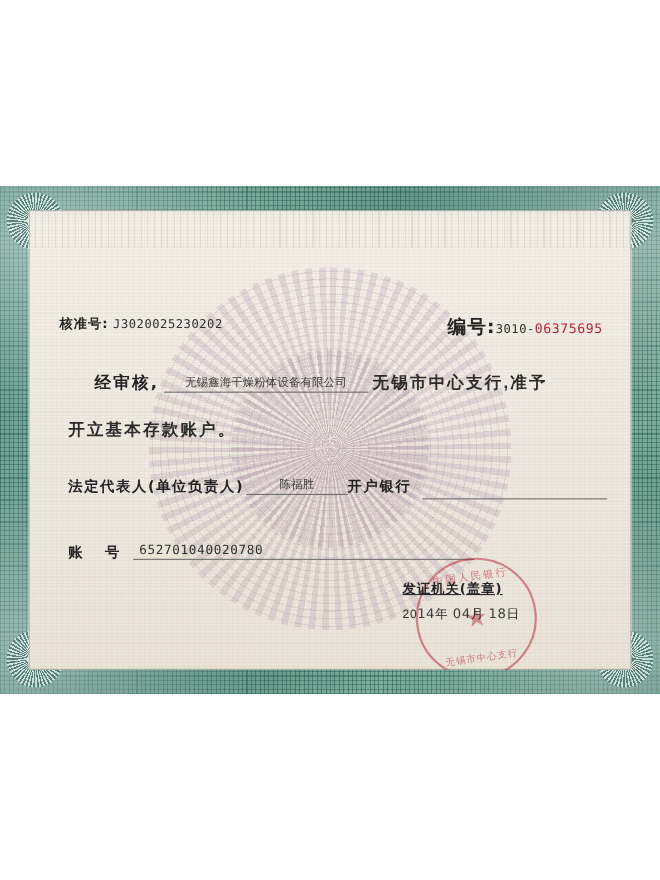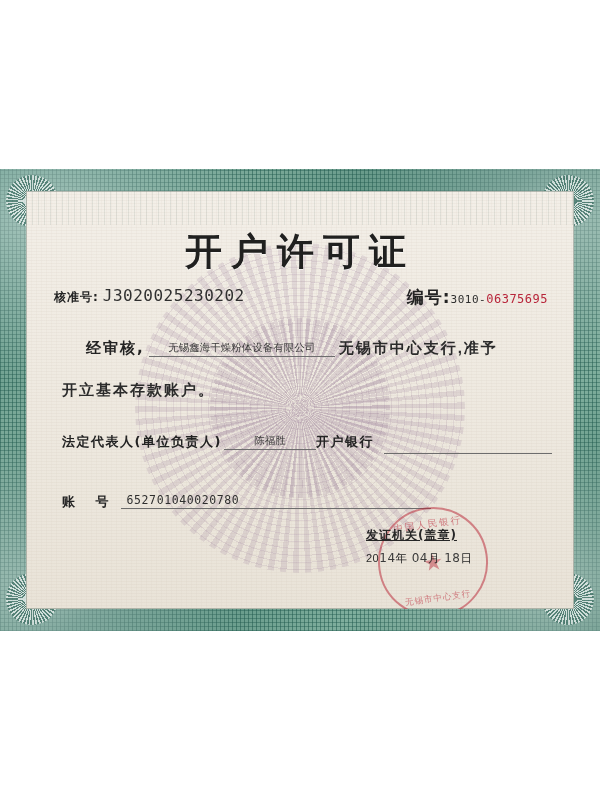--- a/index.html
+++ b/index.html
@@ -149,21 +149,21 @@
     color: #232323;
   }
   .val {
     font-family: "DejaVu Sans Mono", "Liberation Mono", monospace;
     color: #2f2f2f;
   }
 
   
   .approval { left: 28px; top: 95px; }
   .approval .lbl { font-size: 12px; letter-spacing: 1px; }
-  .approval .val { font-size: 16px; margin-left: 4px; letter-spacing: .5px; }
+  .approval .val { font-size: 11px; margin-left: 4px; letter-spacing: .5px; }
 
   
   .serial { right: 26px; top: 95px; text-align: right; }
   .serial .lbl { font-size: 17px; letter-spacing: 1px; }
   .serial .val { font-size: 11px; letter-spacing: .5px; }
   .serial .red {
     font-family: "DejaVu Sans Mono", "Liberation Mono", monospace;
     font-size: 12px;
     color: #b8253a;
     letter-spacing: .5px;
@@ -342,21 +342,20 @@
 
     <div class="cert-inner">
       <div class="paper-noise"></div>
       <div class="top-lace"></div>
       <div class="watermark"></div>
       <div class="watermark2"></div>
       <div class="ink-smudge"></div>
 
       <div class="content">
 
-        <div class="title">开户许可证</div>
 
         <div class="row approval">
           <span class="lbl">核准号:</span><span class="val">J3020025230202</span>
         </div>
 
         <div class="row serial">
           <span class="lbl">编号:</span><span class="val">3010-</span><span class="red">06375695</span>
         </div>
 
         <div class="row body1">

